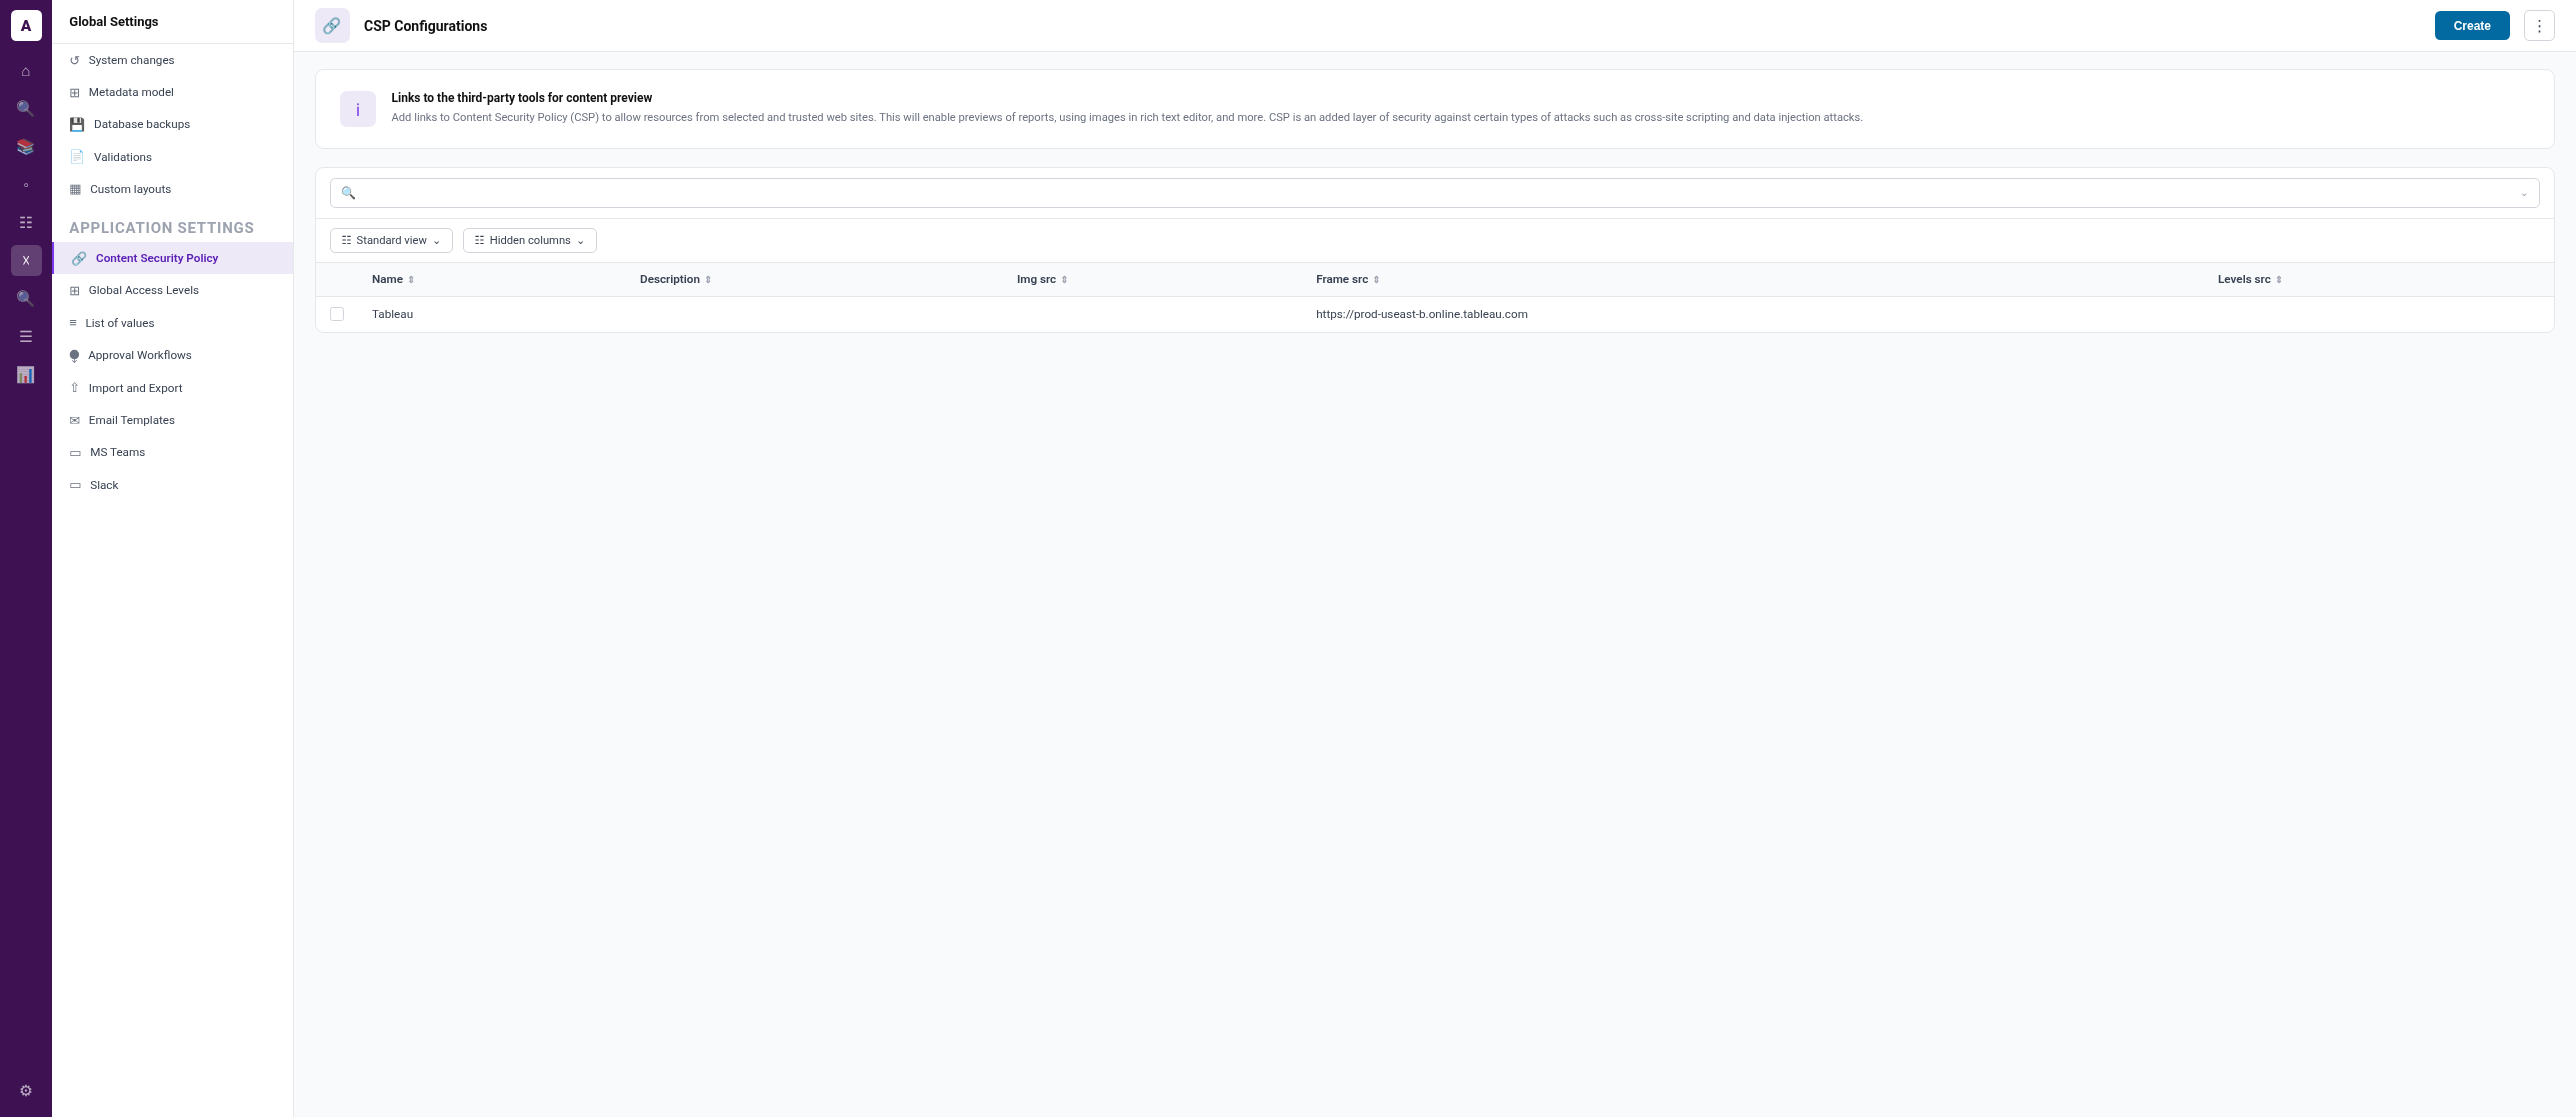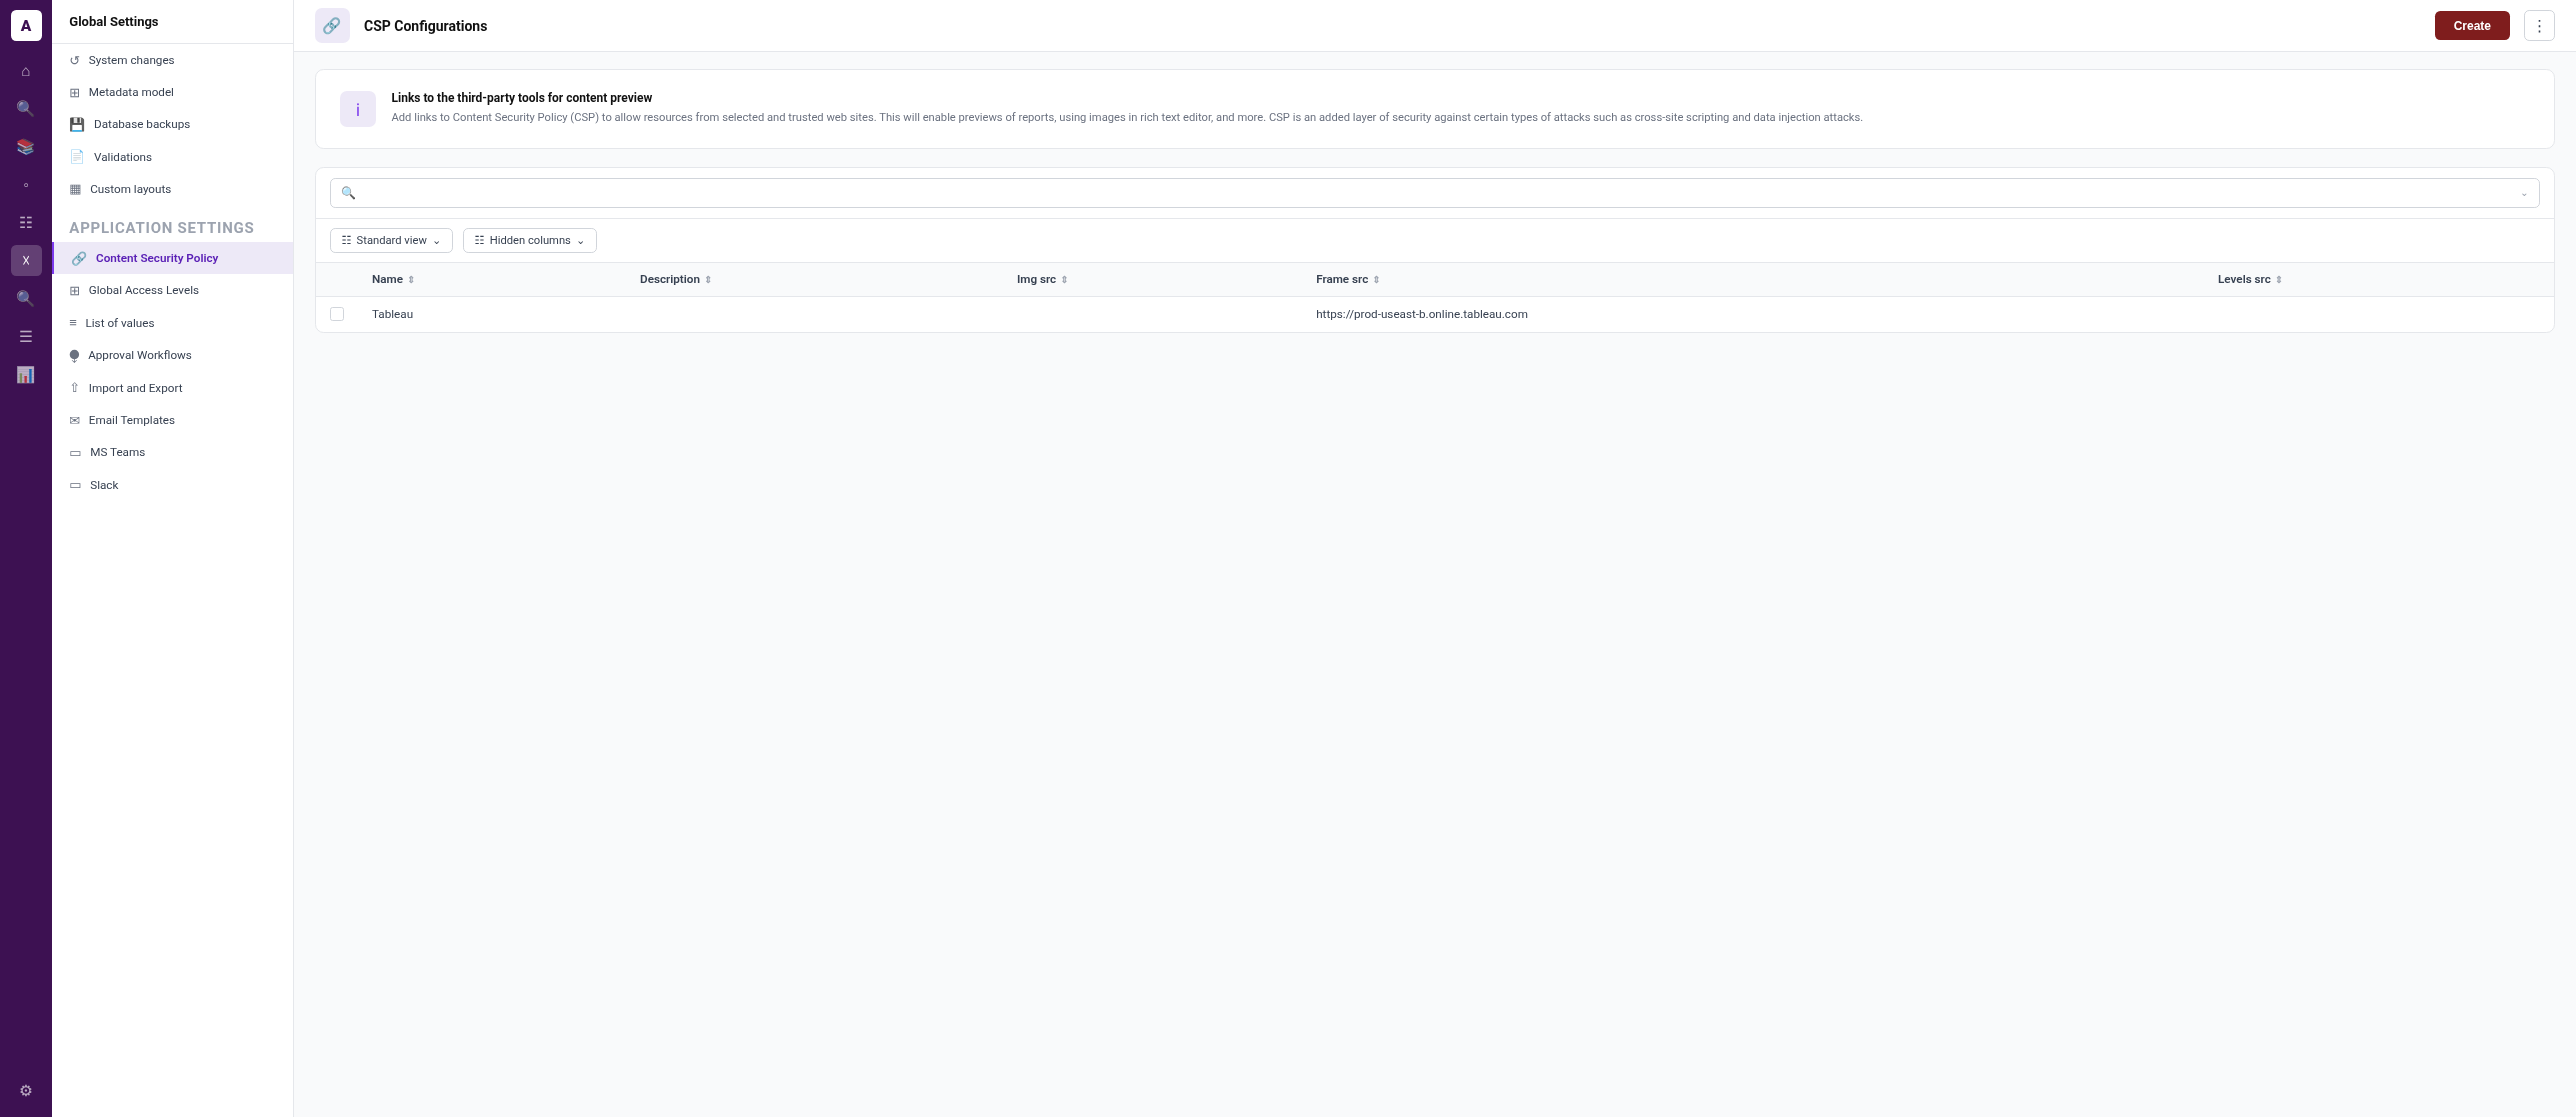--- a/index.html
+++ b/index.html
@@ -107,21 +107,21 @@
       display: flex; align-items: center; justify-content: center;
       font-size: 15.5px; color: #7c3aed;
     }
     .topbar-title {
       font-size: 14px;
       font-weight: 700;
       color: #111;
       flex: 1;
     }
     .btn-create {
-      background: #7f1d1d;
+      background: #0369a1;
       color: #fff;
       border: none;
       padding: 7.8px 19px;
       border-radius: 5.2px;
       font-size: 12px;
       font-weight: 600;
       cursor: pointer;
     }
     .btn-more {
       width: 31px; height: 31px;

